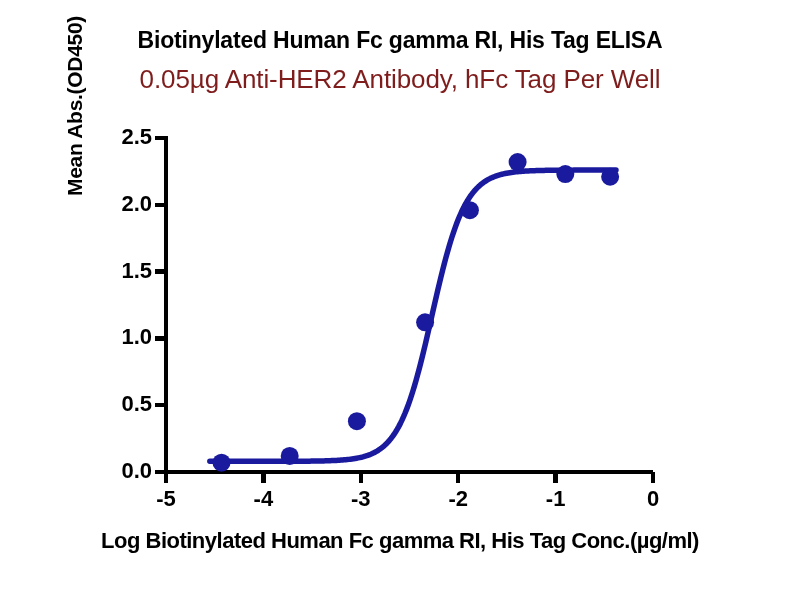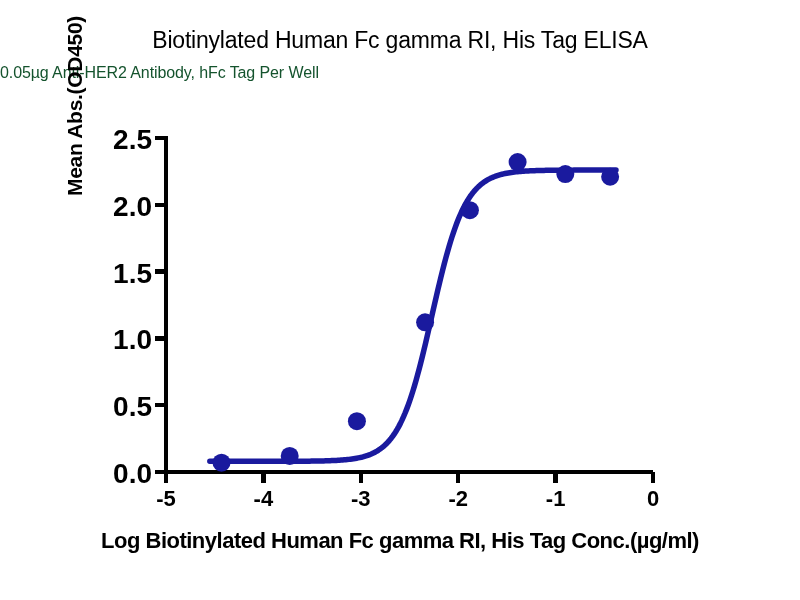--- a/index.html
+++ b/index.html
@@ -14,33 +14,33 @@
     position:absolute;
     left:0;top:0;
     width:800px;height:600px;
   }
   .title{
     position:absolute;
     left:0;top:27px;
     width:800px;
     text-align:center;
     font-size:23px;
-    font-weight:normal;
+    font-weight:bold;
     color:#000000;
     letter-spacing:-0.2px;
     white-space:nowrap;
   }
   .subtitle{
     position:absolute;
     left:0;top:64px;
     width:800px;
-    text-align:left;
-    font-size:16px;
+    text-align:center;
+    font-size:26px;
     font-weight:normal;
-    color:#14532d;
+    color:#7f1d1d;
     letter-spacing:-0.1px;
     white-space:nowrap;
   }
   .xlabel{
     position:absolute;
     left:0;top:528px;
     width:800px;
     text-align:center;
     font-size:22px;
     font-weight:bold;
@@ -62,21 +62,21 @@
     letter-spacing:-0.3px;
   }
   .plot{
     position:absolute;
     left:0;top:0;
     width:800px;height:600px;
   }
   .ytick-label{
     position:absolute;
     text-align:right;
-    font-size:28px;
+    font-size:22px;
     font-weight:bold;
     color:#000000;
     width:60px;
   }
   .xtick-label{
     position:absolute;
     text-align:center;
     font-size:22px;
     font-weight:bold;
     color:#000000;

